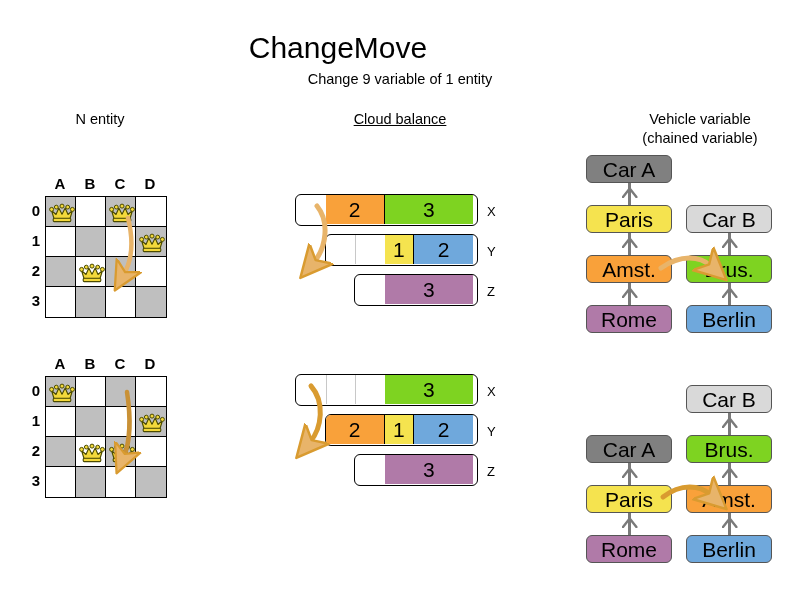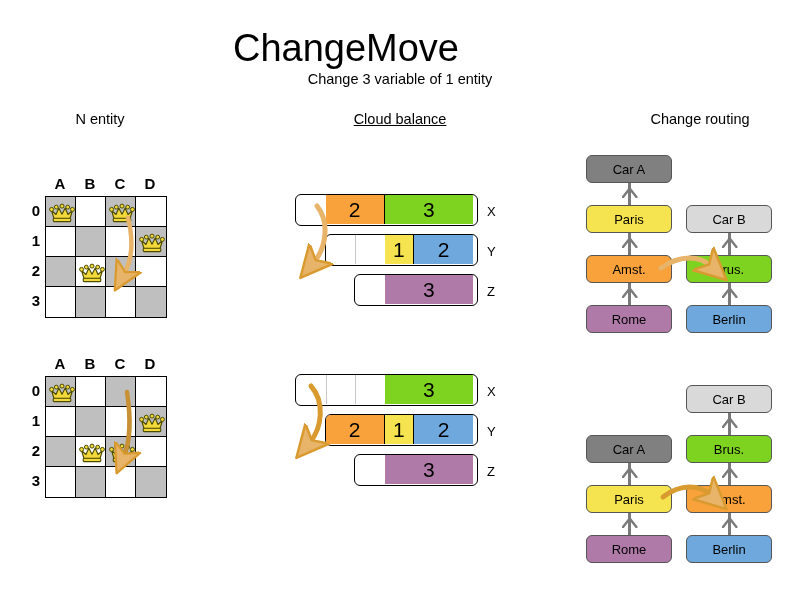--- a/index.html
+++ b/index.html
@@ -6,21 +6,21 @@
   body{
     width:800px;height:600px;background:#ffffff;
     font-family:"Liberation Sans", sans-serif;
     color:#000;overflow:hidden;position:relative;
   }
   .abs{position:absolute;}
 
   
   #main-title{
     left:0;top:26px;width:676px;text-align:center;
-    font-size:38px;font-weight:400;line-height:44px;letter-spacing:0px;padding-left:8px;
+    font-size:30px;font-weight:400;line-height:44px;letter-spacing:0px;
   }
   #sub-title{
     left:0;top:70px;width:800px;text-align:center;
     font-size:14.5px;font-weight:400;line-height:18px;
   }
   .section-title{
     text-align:center;font-size:14.5px;line-height:19px;font-weight:400;
   }
   #title-nqueens{left:20px;top:110px;width:160px;}
   #title-cloud{left:300px;top:110px;width:200px;text-decoration:underline;}
@@ -42,36 +42,37 @@
   .bar{position:absolute;height:32px;border:1.5px solid #000;border-radius:6px;background:#fff;box-sizing:border-box;overflow:hidden;}
   .seg{position:absolute;top:0;height:29px;box-sizing:border-box;border-right:1.5px solid #000;
        display:flex;align-items:center;justify-content:center;font-size:21px;line-height:21px;}
   .seg.last{border-right:none;}
   .slot{position:absolute;top:0;height:29px;width:0;border-right:1px solid #c8c8c8;}
   .barlabel{position:absolute;font-size:13px;line-height:14px;}
 
   
   .node{position:absolute;width:86px;height:28px;border:1.5px solid #555;border-radius:6px;
         box-sizing:border-box;display:flex;align-items:center;justify-content:center;
-        font-size:13px;line-height:19px;}
+        font-size:21px;line-height:19px;}
   .link{position:absolute;width:3px;background:#7a7a7a;}
   .arrowhead{position:absolute;width:0;height:0;}
 
   svg.overlay{position:absolute;left:0;top:0;width:800px;height:600px;pointer-events:none;}
 </style>
 </head>
 <body>
 
 <div class="abs" id="main-title">ChangeMove</div>
-<div class="abs" id="sub-title">Change 3 variable of 1 entity</div>
+<div class="abs" id="sub-title">Change 9 variable of 1 entity</div>
 
 <div class="abs section-title" id="title-nqueens">N entity</div>
 <div class="abs section-title" id="title-cloud">Cloud balance</div>
 <div class="abs" id="title-vrp">
-  <div class="section-title">Change routing</div>
+  <div class="section-title">Vehicle variable</div>
+  <div class="section-title">(chained variable)</div>
 </div>
 
 <div class="abs" style="left:28px;top:176px;width:155px;height:145px;">
   <div class="abs" style="left:17px;top:0px;">
     <span class="col-label" style="left:0px;">A</span>
     <span class="col-label" style="left:30px;">B</span>
     <span class="col-label" style="left:60px;">C</span>
     <span class="col-label" style="left:90px;">D</span>
   </div>
   <div class="abs" style="left:0px;top:20px;">

